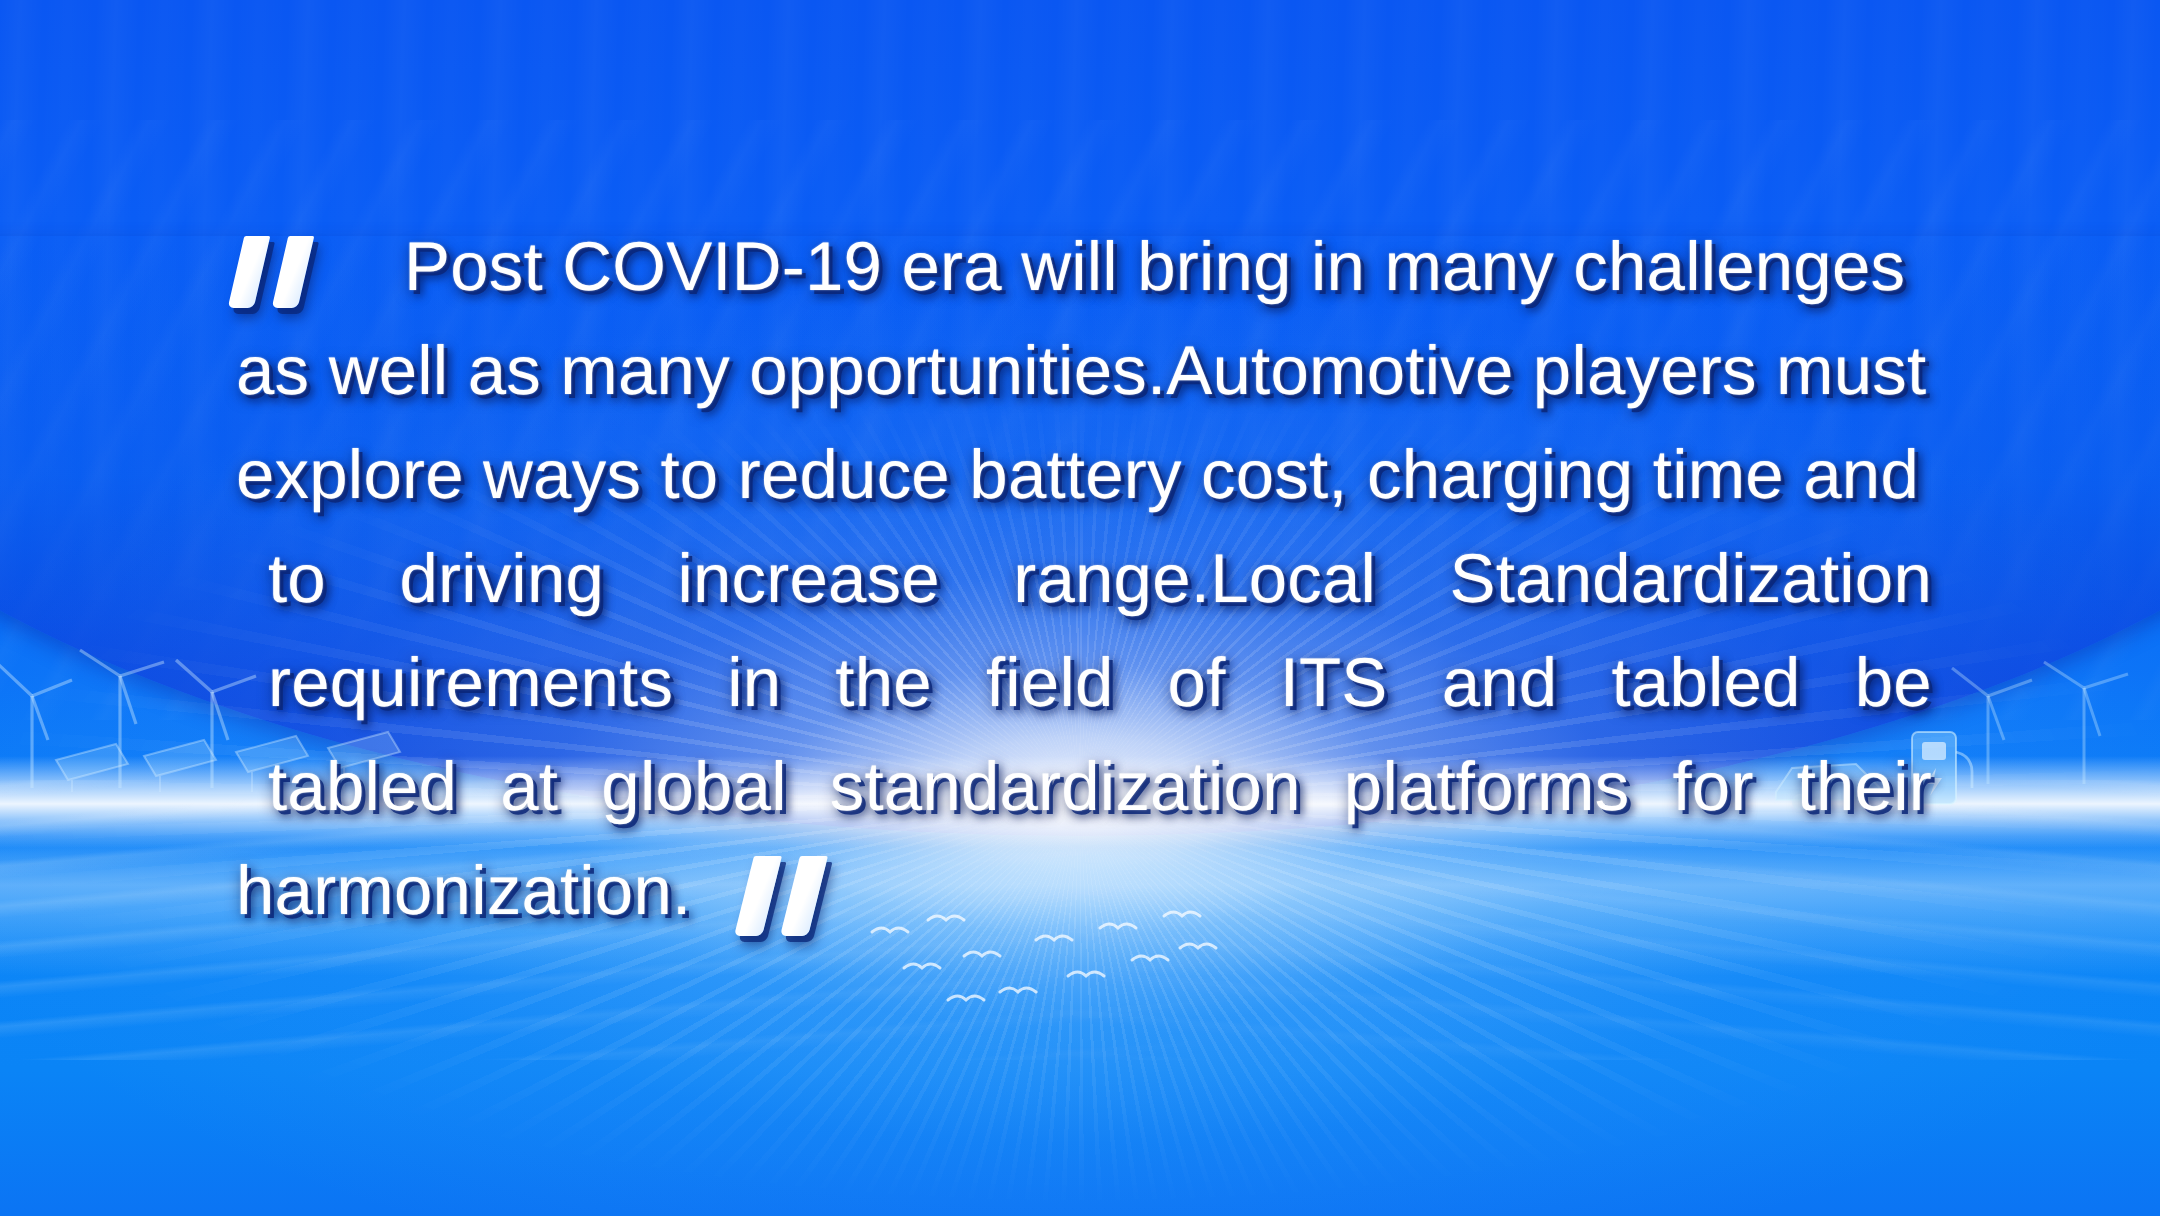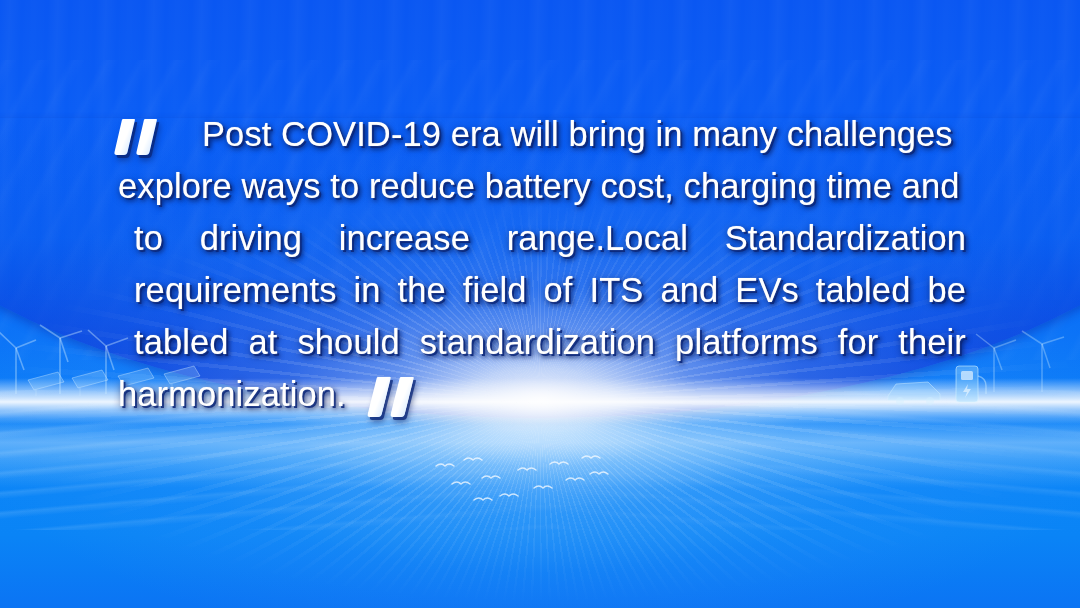--- a/index.html
+++ b/index.html
@@ -310,20 +310,23 @@
   </div>
 
   <div class="quote-block">
 
     <div class="quote-line line-row">
       <span class="qmark open"><i></i><i></i></span>
       <span class="first-indent"></span>
       <span>Post COVID-19 era will bring in many challenges</span>
     </div>
 
+    <div class="quote-line">
+      <span>as well as many opportunities.Automotive players must</span>
+    </div>
 
     <div class="quote-line">
       <span>explore ways to reduce battery cost, charging time and</span>
     </div>
 
     <div class="quote-line just">
         <span class="w">to</span>
         <span class="w">driving</span>
         <span class="w">increase</span>
         <span class="w">range.Local</span>
@@ -331,29 +334,28 @@
       </div>
 
     <div class="quote-line just">
         <span class="w">requirements</span>
         <span class="w">in</span>
         <span class="w">the</span>
         <span class="w">field</span>
         <span class="w">of</span>
         <span class="w">ITS</span>
         <span class="w">and</span>
-        <span class="w">EVs</span>
         <span class="w">tabled</span>
         <span class="w">be</span>
       </div>
 
     <div class="quote-line just">
         <span class="w">tabled</span>
         <span class="w">at</span>
-        <span class="w">should</span>
+        <span class="w">global</span>
         <span class="w">standardization</span>
         <span class="w">platforms</span>
         <span class="w">for</span>
         <span class="w">their</span>
       </div>
 
     <div class="quote-line line-row">
       <span>harmonization.</span>
       <span class="qmark close"><i></i><i></i></span>
     </div>

